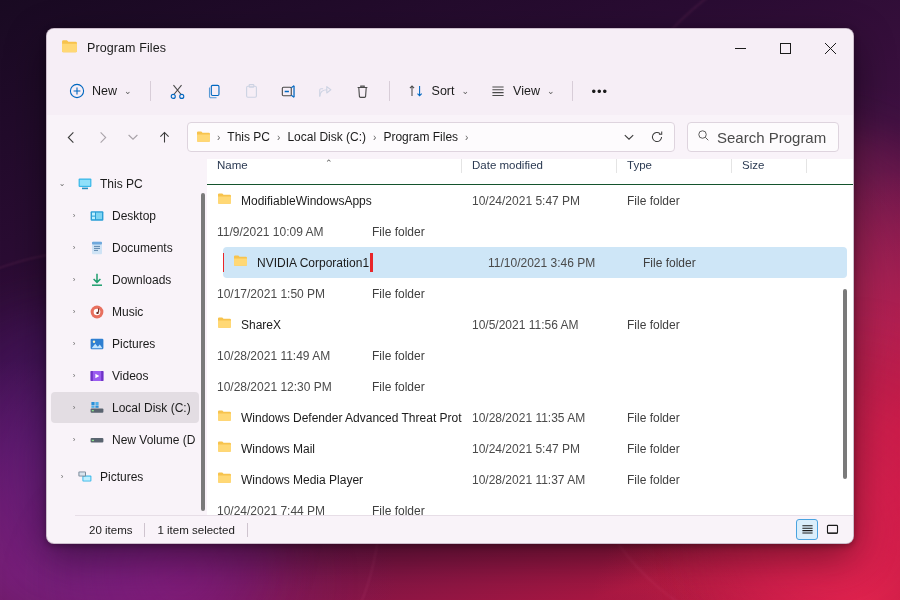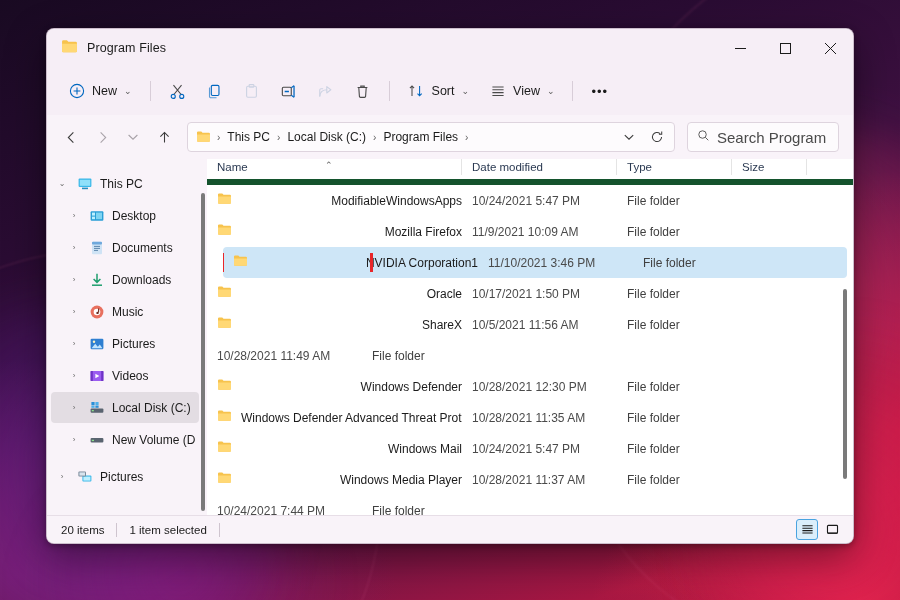--- a/index.html
+++ b/index.html
@@ -90,48 +90,48 @@
   .nav-item.selected { background:#e3dde3; }
   .nav-item.lvl1 { padding-left:16px; }
   .nav-exp { width:14px; flex:0 0 14px; display:flex; align-items:center; justify-content:center;
     color:#6c6c6c; font-size:8px; }
   .nav-ico { width:17px; height:17px; flex:0 0 17px; display:flex; align-items:center; justify-content:center; }
   .nav-lbl { font-size:12px; color:#1b1b1b; white-space:nowrap; overflow:hidden; }
   .sb-scroll { position:absolute; right:2px; top:34px; width:4px; height:318px;
     background:#7a7a7a; border-radius:2px; }
 
   .listpane { flex:1; position:relative; background:#fff; overflow:hidden; }
-  .colhead { height:26px; display:flex; align-items:center; padding-bottom:4px;
-    border-bottom:6px solid #14532d; position:relative; }
+  .colhead { height:26px; display:flex; align-items:flex-start; padding-bottom:4px;
+    border-bottom:1px solid #14532d; position:relative; }
   .col { font-size:11.5px; color:#2b3a52; padding-left:10px; position:relative; }
   .col::after { content:""; position:absolute; right:0; top:-3px; height:17px; width:1px; background:#e4e4e4; }
   .col-name { width:255px; flex:0 0 255px; }
   .col-date { width:155px; flex:0 0 155px; }
   .col-type { width:115px; flex:0 0 115px; }
   .col-size { width:75px; flex:0 0 75px; }
   .sort-caret { position:absolute; left:118px; top:-1px; font-size:9px; color:#5b5b5b; }
 
   .rows { position:relative; }
   .row { height:31px; display:flex; align-items:center; margin:0 6px 0 0; border-radius:4px; }
   .row.selected { background:#cee6f7;margin-left:16px; }
   .cell { font-size:12px; color:#1b1b1b; white-space:nowrap; overflow:hidden; text-overflow:ellipsis; }
-  .cell-name { width:255px; flex:0 0 255px; display:flex; align-items:center; gap:8px; padding-left:10px;justify-content:space-between; }
+  .cell-name { width:255px; flex:0 0 255px; display:flex; align-items:center; gap:8px; padding-left:10px; }
   .cell-date { width:155px; flex:0 0 155px; padding-left:10px; color:#4a4a4a; }
   .cell-type { width:115px; flex:0 0 115px; padding-left:10px; color:#404040; }
   .cell-size { width:75px; flex:0 0 75px; padding-left:10px; color:#4a4a4a; }
 
   .highlight-box { position:absolute; left:-2px; top:-4px; width:152px; height:30px;
     border:3px solid #e8262a; border-radius:4px; pointer-events:none; }
 
   .list-scroll { position:absolute; right:6px; top:130px; width:4px; height:190px;
     background:#7a7a7a; border-radius:2px; }
 
   
   .statusbar { height:28px; flex:0 0 28px; display:flex; align-items:center;
-    padding:0 10px 0 14px; background:#f9f3f9; border-top:1px solid #e7dee7; }
+    padding:0 10px 0 14px; background:#f9f3f9; border-top:1px solid #e7dee7;margin-left:28px; }
   .st-txt { font-size:11.5px; color:#1b1b1b; }
   .st-sep { width:1px; height:14px; background:#cfc4cf; margin:0 12px; }
   .st-spacer { flex:1; }
   .viewtoggle { display:flex; gap:3px; }
   .vt { width:22px; height:21px; display:flex; align-items:center; justify-content:center;
     border-radius:3px; }
   .vt.active { background:#dbeefb; border:1px solid #4aa3e0; }
 </style>
 </head>
 <body>
@@ -497,29 +497,20 @@
                 </svg>
             </span>
             <span>ModifiableWindowsApps</span>
           </div>
           <div class="cell cell-date">10/24/2021 5:47 PM</div>
           <div class="cell cell-type">File folder</div>
           <div class="cell cell-size"></div>
         </div>
 
         <div class="row">
-          <div class="cell cell-name">
-            <span>
-              <svg width="16" height="16" viewBox="0 0 16 16">
-                  <path d="M1 3.6A1.1 1.1 0 0 1 2.1 2.5h3.2l1.2 1.3h6.4A1.1 1.1 0 0 1 14 4.9v6.8a1.1 1.1 0 0 1-1.1 1.1H2.1A1.1 1.1 0 0 1 1 11.7z" fill="#f7c34d"></path>
-                  <path d="M1 5.5h13v6.2a1.1 1.1 0 0 1-1.1 1.1H2.1A1.1 1.1 0 0 1 1 11.7z" fill="#ffd875"></path>
-                </svg>
-            </span>
-            <span>Mozilla Firefox</span>
-          </div>
           <div class="cell cell-date">11/9/2021 10:09 AM</div>
           <div class="cell cell-type">File folder</div>
           <div class="cell cell-size"></div>
         </div>
 
         <div class="row selected">
           <div class="cell cell-name" style="position:relative">
             <span>
               <svg width="16" height="16" viewBox="0 0 16 16">
                   <path d="M1 3.6A1.1 1.1 0 0 1 2.1 2.5h3.2l1.2 1.3h6.4A1.1 1.1 0 0 1 14 4.9v6.8a1.1 1.1 0 0 1-1.1 1.1H2.1A1.1 1.1 0 0 1 1 11.7z" fill="#f7c34d"></path>
@@ -528,29 +519,20 @@
             </span>
             <span>NVIDIA Corporation1</span>
             <span class="highlight-box"></span>
           </div>
           <div class="cell cell-date">11/10/2021 3:46 PM</div>
           <div class="cell cell-type">File folder</div>
           <div class="cell cell-size"></div>
         </div>
 
         <div class="row">
-          <div class="cell cell-name">
-            <span>
-              <svg width="16" height="16" viewBox="0 0 16 16">
-                  <path d="M1 3.6A1.1 1.1 0 0 1 2.1 2.5h3.2l1.2 1.3h6.4A1.1 1.1 0 0 1 14 4.9v6.8a1.1 1.1 0 0 1-1.1 1.1H2.1A1.1 1.1 0 0 1 1 11.7z" fill="#f7c34d"></path>
-                  <path d="M1 5.5h13v6.2a1.1 1.1 0 0 1-1.1 1.1H2.1A1.1 1.1 0 0 1 1 11.7z" fill="#ffd875"></path>
-                </svg>
-            </span>
-            <span>Oracle</span>
-          </div>
           <div class="cell cell-date">10/17/2021 1:50 PM</div>
           <div class="cell cell-type">File folder</div>
           <div class="cell cell-size"></div>
         </div>
 
         <div class="row">
           <div class="cell cell-name">
             <span>
               <svg width="16" height="16" viewBox="0 0 16 16">
                   <path d="M1 3.6A1.1 1.1 0 0 1 2.1 2.5h3.2l1.2 1.3h6.4A1.1 1.1 0 0 1 14 4.9v6.8a1.1 1.1 0 0 1-1.1 1.1H2.1A1.1 1.1 0 0 1 1 11.7z" fill="#f7c34d"></path>
@@ -564,29 +546,20 @@
           <div class="cell cell-size"></div>
         </div>
 
         <div class="row">
           <div class="cell cell-date">10/28/2021 11:49 AM</div>
           <div class="cell cell-type">File folder</div>
           <div class="cell cell-size"></div>
         </div>
 
         <div class="row">
-          <div class="cell cell-name">
-            <span>
-              <svg width="16" height="16" viewBox="0 0 16 16">
-                  <path d="M1 3.6A1.1 1.1 0 0 1 2.1 2.5h3.2l1.2 1.3h6.4A1.1 1.1 0 0 1 14 4.9v6.8a1.1 1.1 0 0 1-1.1 1.1H2.1A1.1 1.1 0 0 1 1 11.7z" fill="#f7c34d"></path>
-                  <path d="M1 5.5h13v6.2a1.1 1.1 0 0 1-1.1 1.1H2.1A1.1 1.1 0 0 1 1 11.7z" fill="#ffd875"></path>
-                </svg>
-            </span>
-            <span>Windows Defender</span>
-          </div>
           <div class="cell cell-date">10/28/2021 12:30 PM</div>
           <div class="cell cell-type">File folder</div>
           <div class="cell cell-size"></div>
         </div>
 
         <div class="row">
           <div class="cell cell-name">
             <span>
               <svg width="16" height="16" viewBox="0 0 16 16">
                   <path d="M1 3.6A1.1 1.1 0 0 1 2.1 2.5h3.2l1.2 1.3h6.4A1.1 1.1 0 0 1 14 4.9v6.8a1.1 1.1 0 0 1-1.1 1.1H2.1A1.1 1.1 0 0 1 1 11.7z" fill="#f7c34d"></path>

